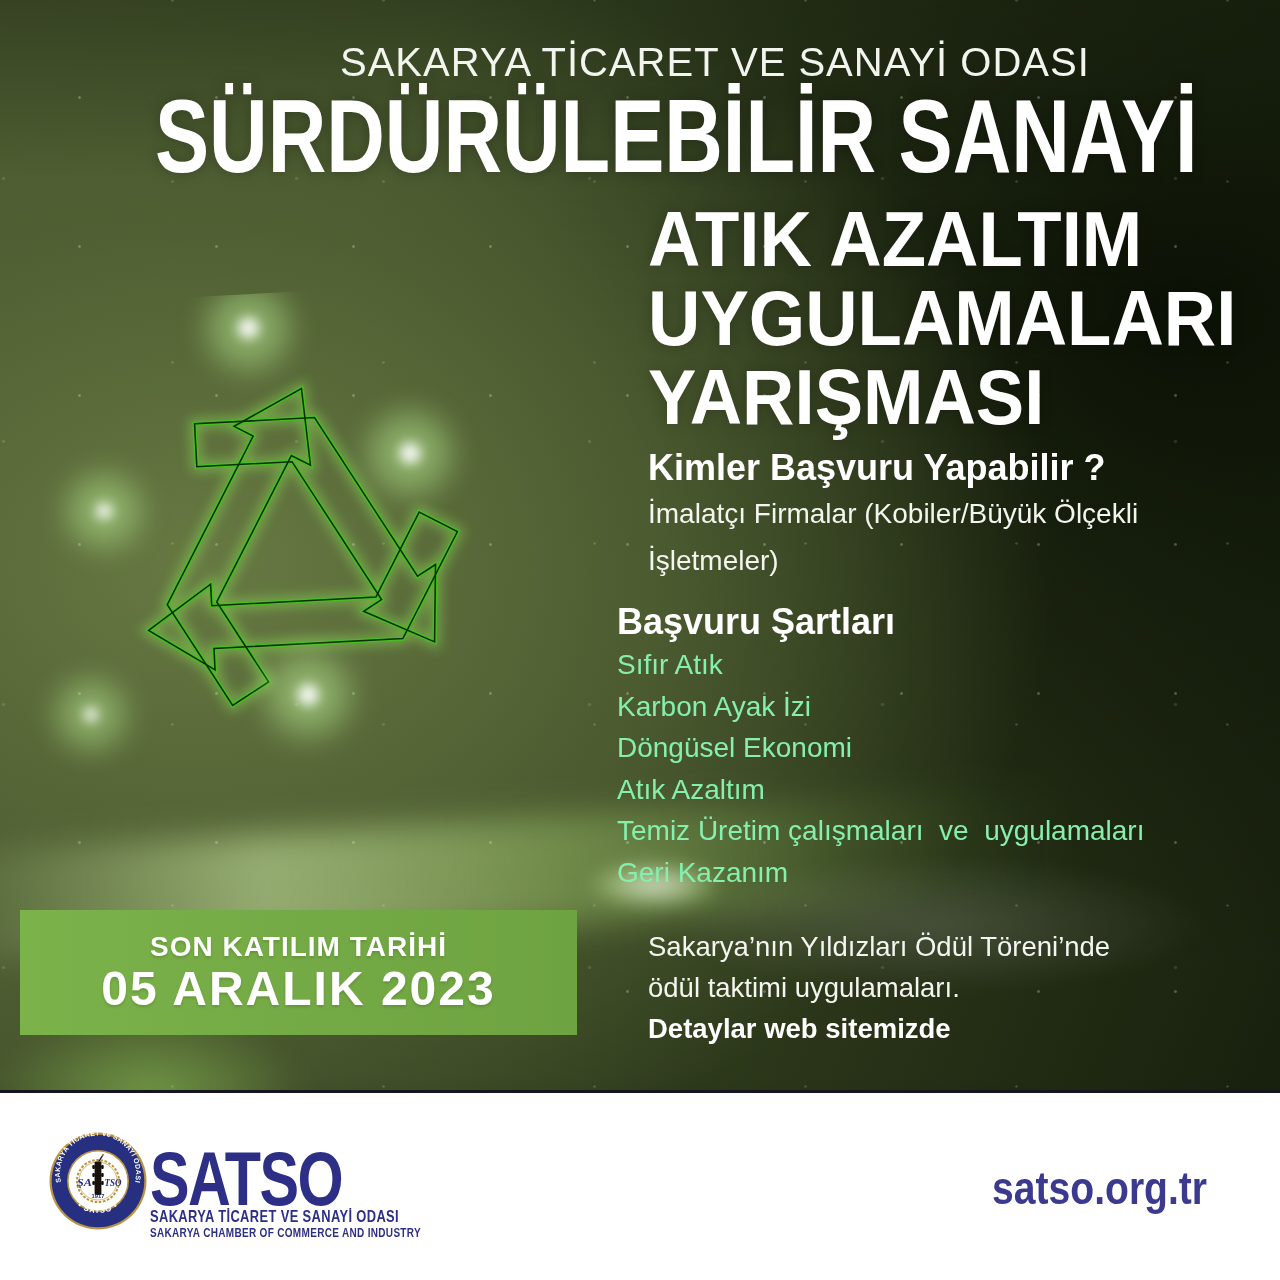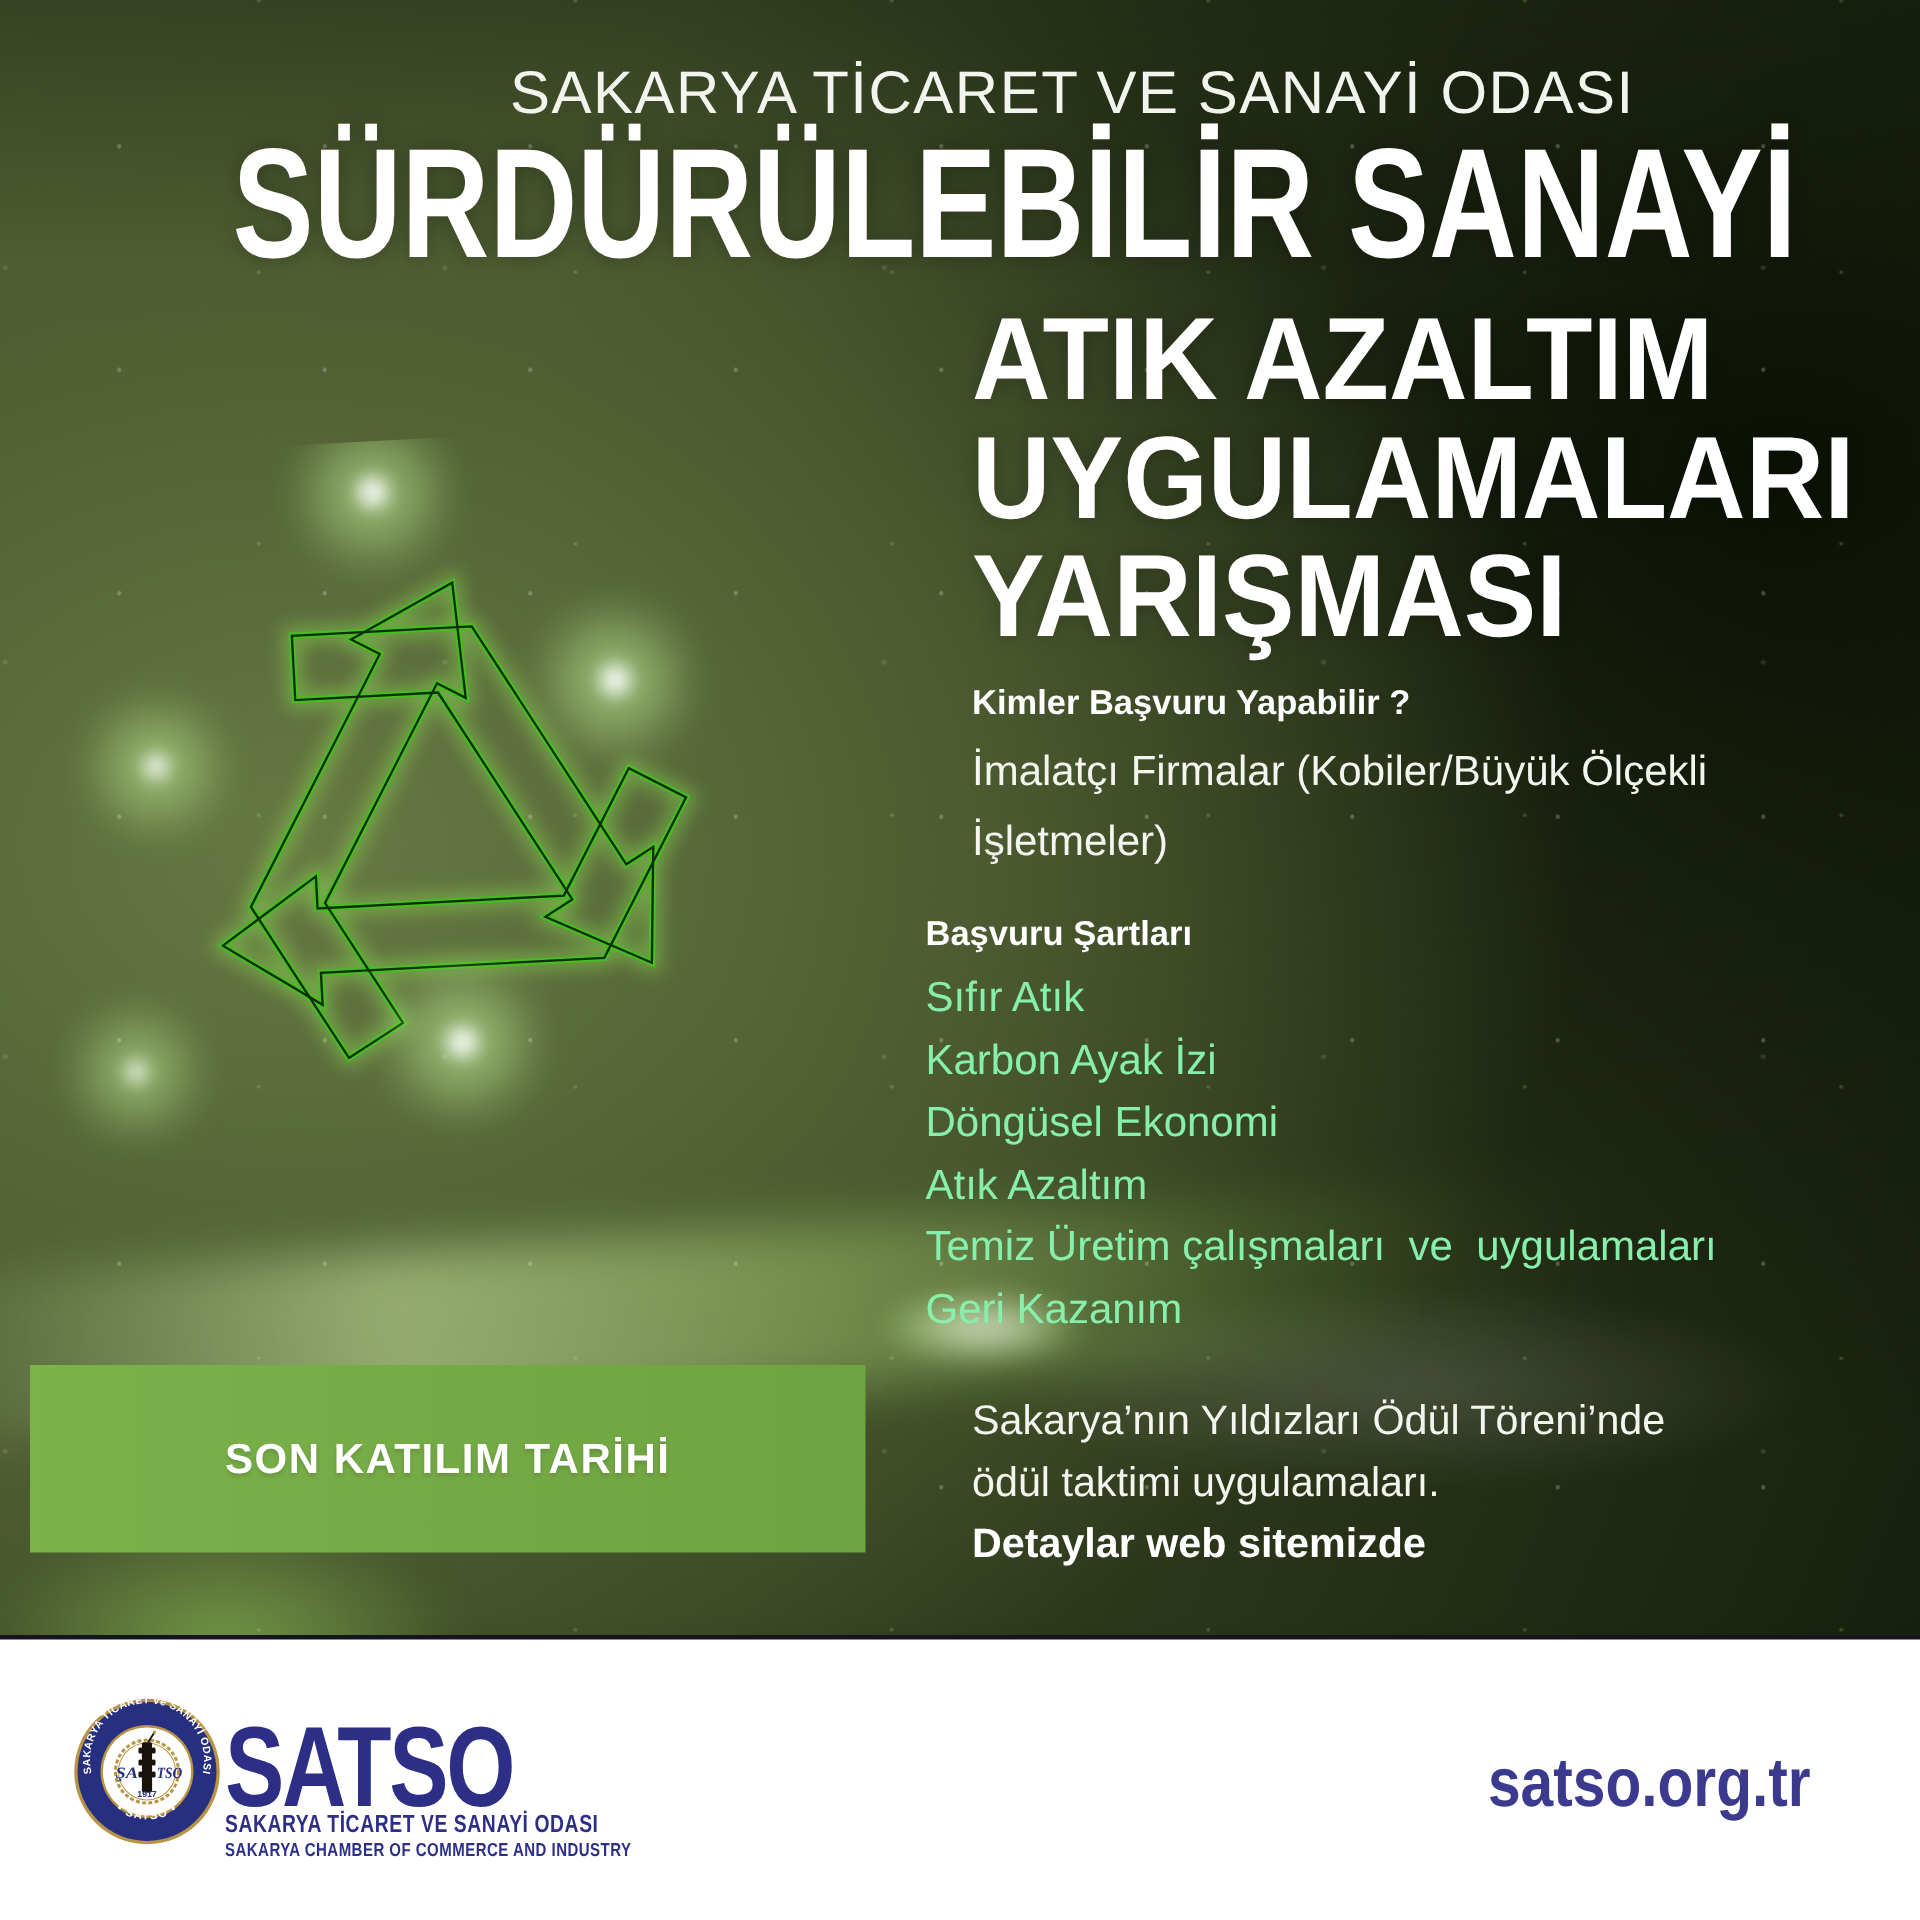--- a/index.html
+++ b/index.html
@@ -34,21 +34,21 @@
   .recycle-svg{position:absolute;left:22px;top:292px;width:548px;height:566px;z-index:2;transform:rotate(-3deg);}
   
   .txt{position:absolute;color:#f4f6ef;z-index:5;}
   .org-line{left:340px;top:40px;width:645px;text-align:center;font-size:40px;font-weight:400;
     letter-spacing:1px;color:#f2f4ee;white-space:nowrap;}
   .main-title{left:155px;top:84px;font-size:104px;line-height:1;font-weight:700;letter-spacing:0;
     transform:scaleX(.78);transform-origin:0 0;white-space:nowrap;color:#fff;text-shadow:0 0 16px rgba(0,0,0,.25);}
   .subtitle{left:648px;top:200px;font-weight:700;font-size:78px;line-height:79px;color:#fff;
     transform:scaleX(.93);transform-origin:0 0;white-space:nowrap;text-shadow:0 0 14px rgba(0,0,0,.22);}
   .who-block{left:648px;top:446px;width:600px;}
-  .sec-heading{font-size:23px;font-weight:700;line-height:44px;color:#fff;white-space:pre-wrap;}
+  .sec-heading{font-size:36px;font-weight:700;line-height:44px;color:#fff;white-space:pre-wrap;}
   .body-line{font-size:28px;font-weight:400;line-height:47px;color:#f3f5ef;white-space:pre-wrap;}
   .cond-block{left:617px;top:600px;width:620px;}
   .cond-item{font-size:28px;font-weight:400;line-height:41.5px;color:#86efac;white-space:pre-wrap;}
   .deadline-box{position:absolute;left:20px;top:910px;width:557px;height:125px;z-index:4;
     background:linear-gradient(90deg,#7bb24a,#6ea341);display:flex;flex-direction:column;
     align-items:center;justify-content:center;color:#fff;text-shadow:0 2px 3px rgba(0,0,0,.14);}
   .deadline-label{font-size:28px;font-weight:700;letter-spacing:1px;line-height:32px;}
   .deadline-date{font-size:48px;font-weight:700;letter-spacing:2px;line-height:52px;}
   .award-block{left:648px;top:926px;width:620px;}
   .award-line{font-size:27.5px;font-weight:400;line-height:41px;color:#f3f5ef;white-space:pre-wrap;}
@@ -145,20 +145,21 @@
     <div class="cond-item">Sıfır Atık</div>
     <div class="cond-item">Karbon Ayak İzi</div>
     <div class="cond-item">Döngüsel Ekonomi</div>
     <div class="cond-item">Atık Azaltım</div>
     <div class="cond-item">Temiz Üretim çalışmaları  ve  uygulamaları</div>
     <div class="cond-item">Geri Kazanım</div>
   </div>
 
   <div class="deadline-box">
     <div class="deadline-label">SON KATILIM TARİHİ</div>
+    <div class="deadline-date">05 ARALIK 2023</div>
   </div>
 
   <div class="txt award-block">
     <div class="award-line">Sakarya’nın Yıldızları Ödül Töreni’nde</div>
     <div class="award-line">ödül taktimi uygulamaları.</div>
     <div class="award-bold">Detaylar web sitemizde</div>
   </div>
 
   <div class="footer">
 

